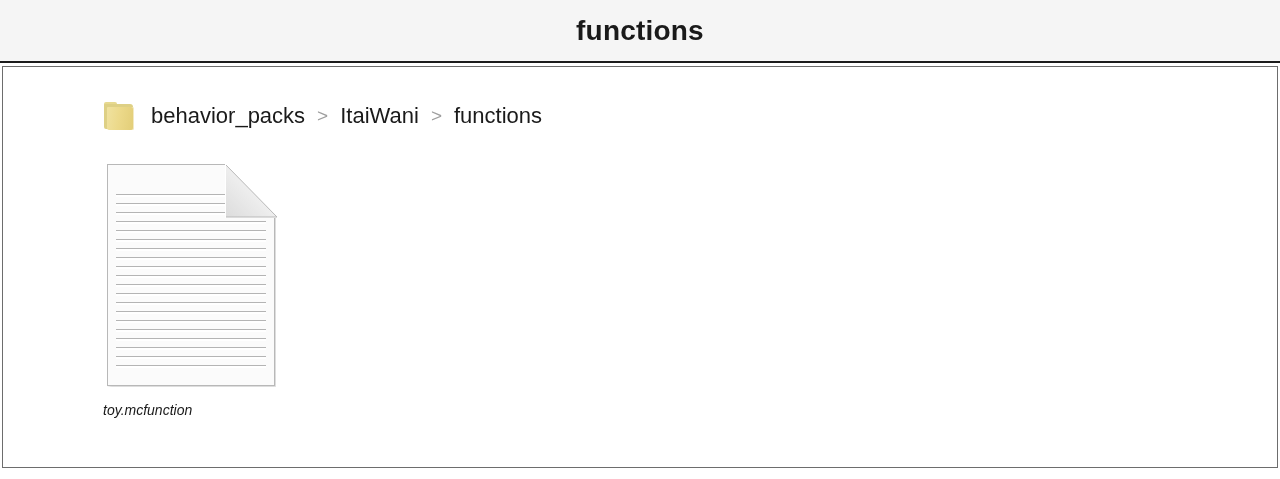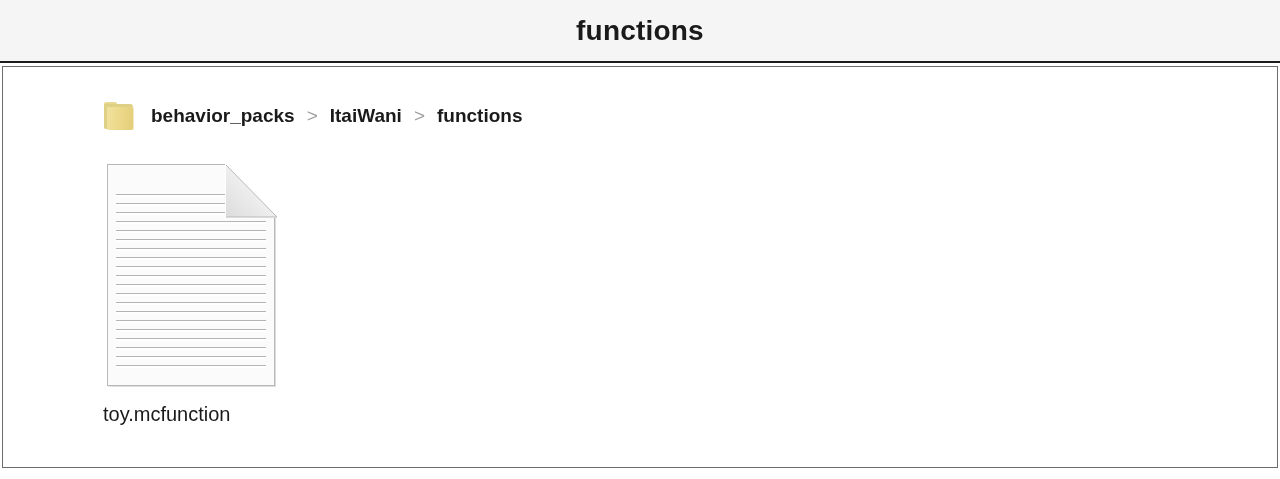--- a/index.html
+++ b/index.html
@@ -86,24 +86,23 @@
     position: absolute;
     left: 4px;
     top: 5px;
     width: 27px;
     height: 23px;
     background: linear-gradient(100deg, #f0e2a0 0%, #ecd98a 45%, #e2cd77 100%);
     border-radius: 1px 2px 2px 2px;
     box-shadow: -1px 0 0 rgba(255,255,255,0.55) inset;
   }
   .crumb {
-    font-size: 19px;
+    font-size: 22px;
     color: #1a1a1a;
     white-space: nowrap;
-    font-weight: bold;
   }
   .crumb-sep {
     font-size: 19px;
     color: #9e9e9e;
     margin: 0 12px;
     white-space: nowrap;
   }
 
   
   .file-tile {
@@ -168,24 +167,25 @@
   .doc-fold-edge {
     position: absolute;
     left: 118px;
     top: 0px;
     width: 54px;
     height: 55px;
     pointer-events: none;
   }
   .file-label {
     margin-top: 14px;
-    font-size: 20px;
+    font-size: 14px;
     color: #1a1a1a;
     line-height: 1.2;
     white-space: nowrap;
+    font-style: italic;
   }
 </style>
 </head>
 <body>
 
 <div class="header-bar">
   <div class="header-title">functions</div>
 </div>
 
 <div class="content-panel">

